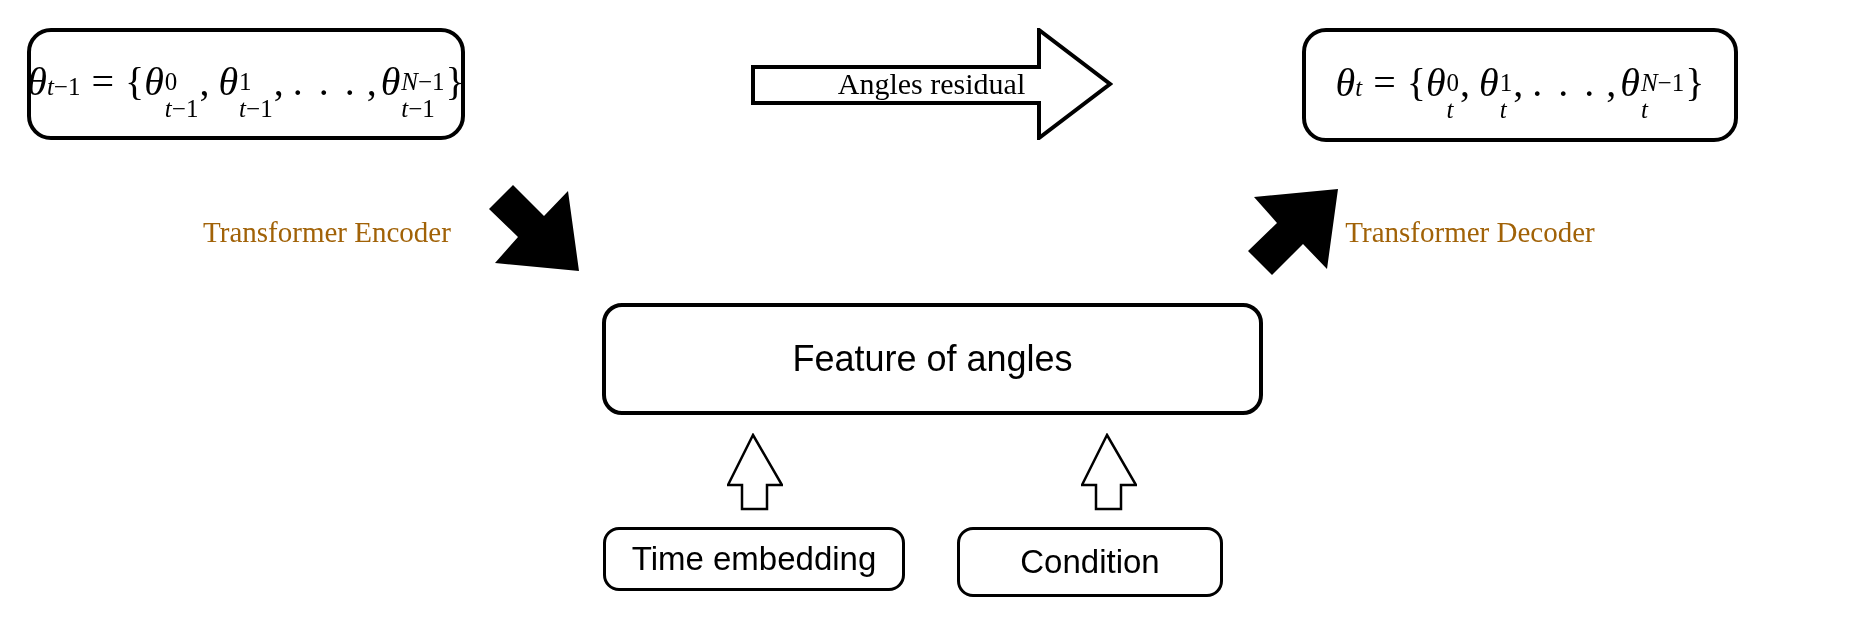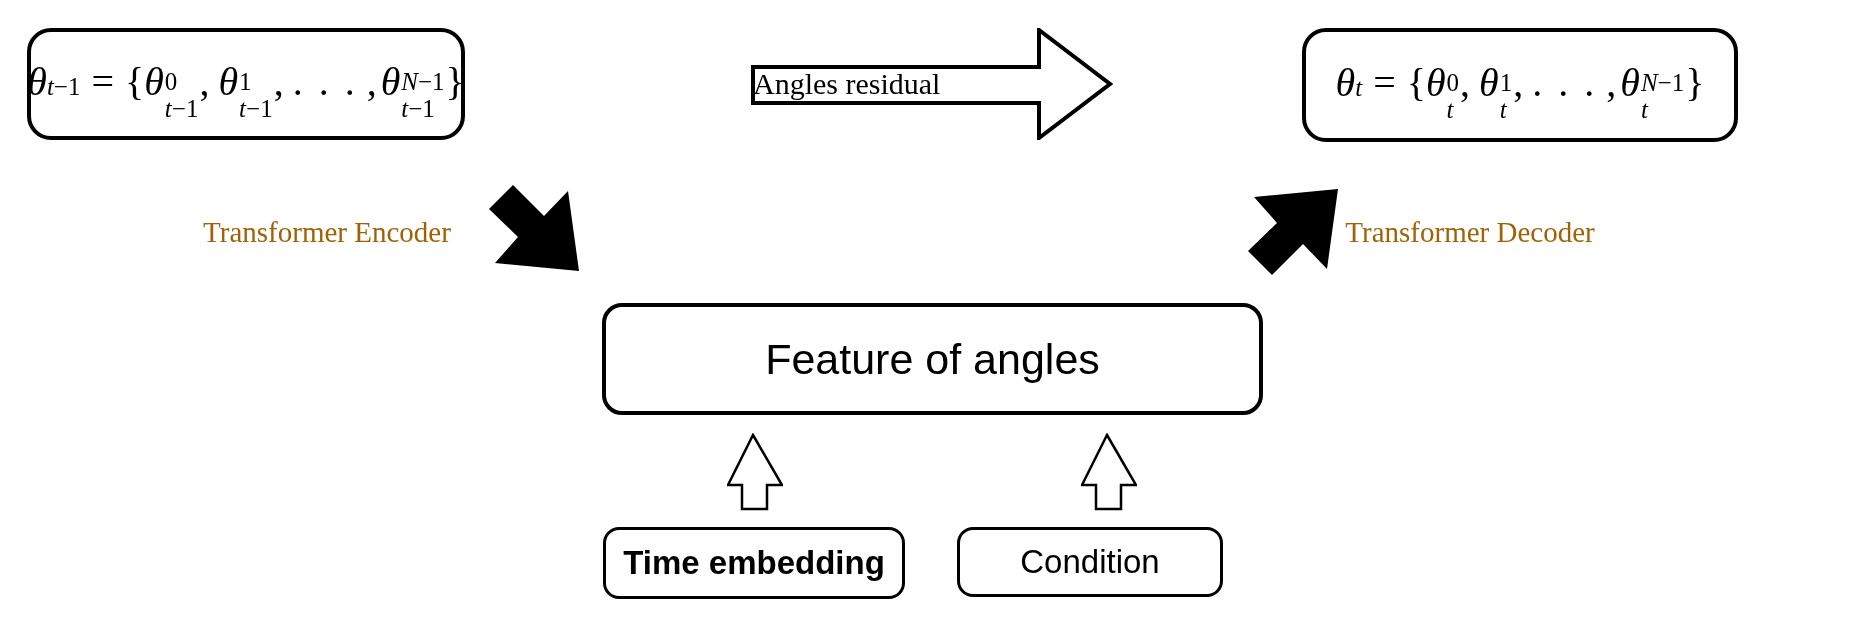--- a/index.html
+++ b/index.html
@@ -56,29 +56,29 @@
     color: #a16207;
     text-align: center;
     line-height: 1;
     white-space: nowrap;
   }
   .sans {
     font-family: "Liberation Sans", "DejaVu Sans", sans-serif;
     color: #000000;
     white-space: nowrap;
   }
-  .feature-text { font-size: 43px; }
+  .feature-text { font-size: 36px; }
   .small-text { font-size: 33px; }
   .arrow-svg { position: absolute; display: block; }
   .arrow-label {
     position: absolute;
     font-family: "Liberation Serif", "DejaVu Serif", serif;
     font-size: 30px;
     color: #000000;
-    text-align: left;
+    text-align: center;
     line-height: 1;
     white-space: nowrap;
   }
 </style>
 </head>
 <body>
 
 <div class="canvas">
 
   <div class="rbox" style="left:27px; top:28px; width:438px; height:112px;">
@@ -159,21 +159,21 @@
   </div>
 
   <svg class="arrow-svg" style="left:727px; top:433px;" width="56" height="78" viewBox="0 0 56 78">
     <polygon points="26,2 55,52 40,52 40,76 15,76 15,52 1,52" fill="#ffffff" stroke="#000000" stroke-width="2.5" stroke-linejoin="miter"></polygon>
   </svg>
 
   <svg class="arrow-svg" style="left:1081px; top:433px;" width="56" height="78" viewBox="0 0 56 78">
     <polygon points="26,2 55,52 40,52 40,76 15,76 15,52 1,52" fill="#ffffff" stroke="#000000" stroke-width="2.5" stroke-linejoin="miter"></polygon>
   </svg>
 
-  <div class="rbox smallbox" style="left:603px; top:527px; width:302px; height:72px;font-weight:bold;">
+  <div class="rbox smallbox" style="left:603px; top:527px; width:302px; height:64px;">
     <span class="sans small-text">Time embedding</span>
   </div>
 
   <div class="rbox smallbox" style="left:957px; top:527px; width:266px; height:70px;">
     <span class="sans small-text">Condition</span>
   </div>
 
 </div>
 
 </body></html>

